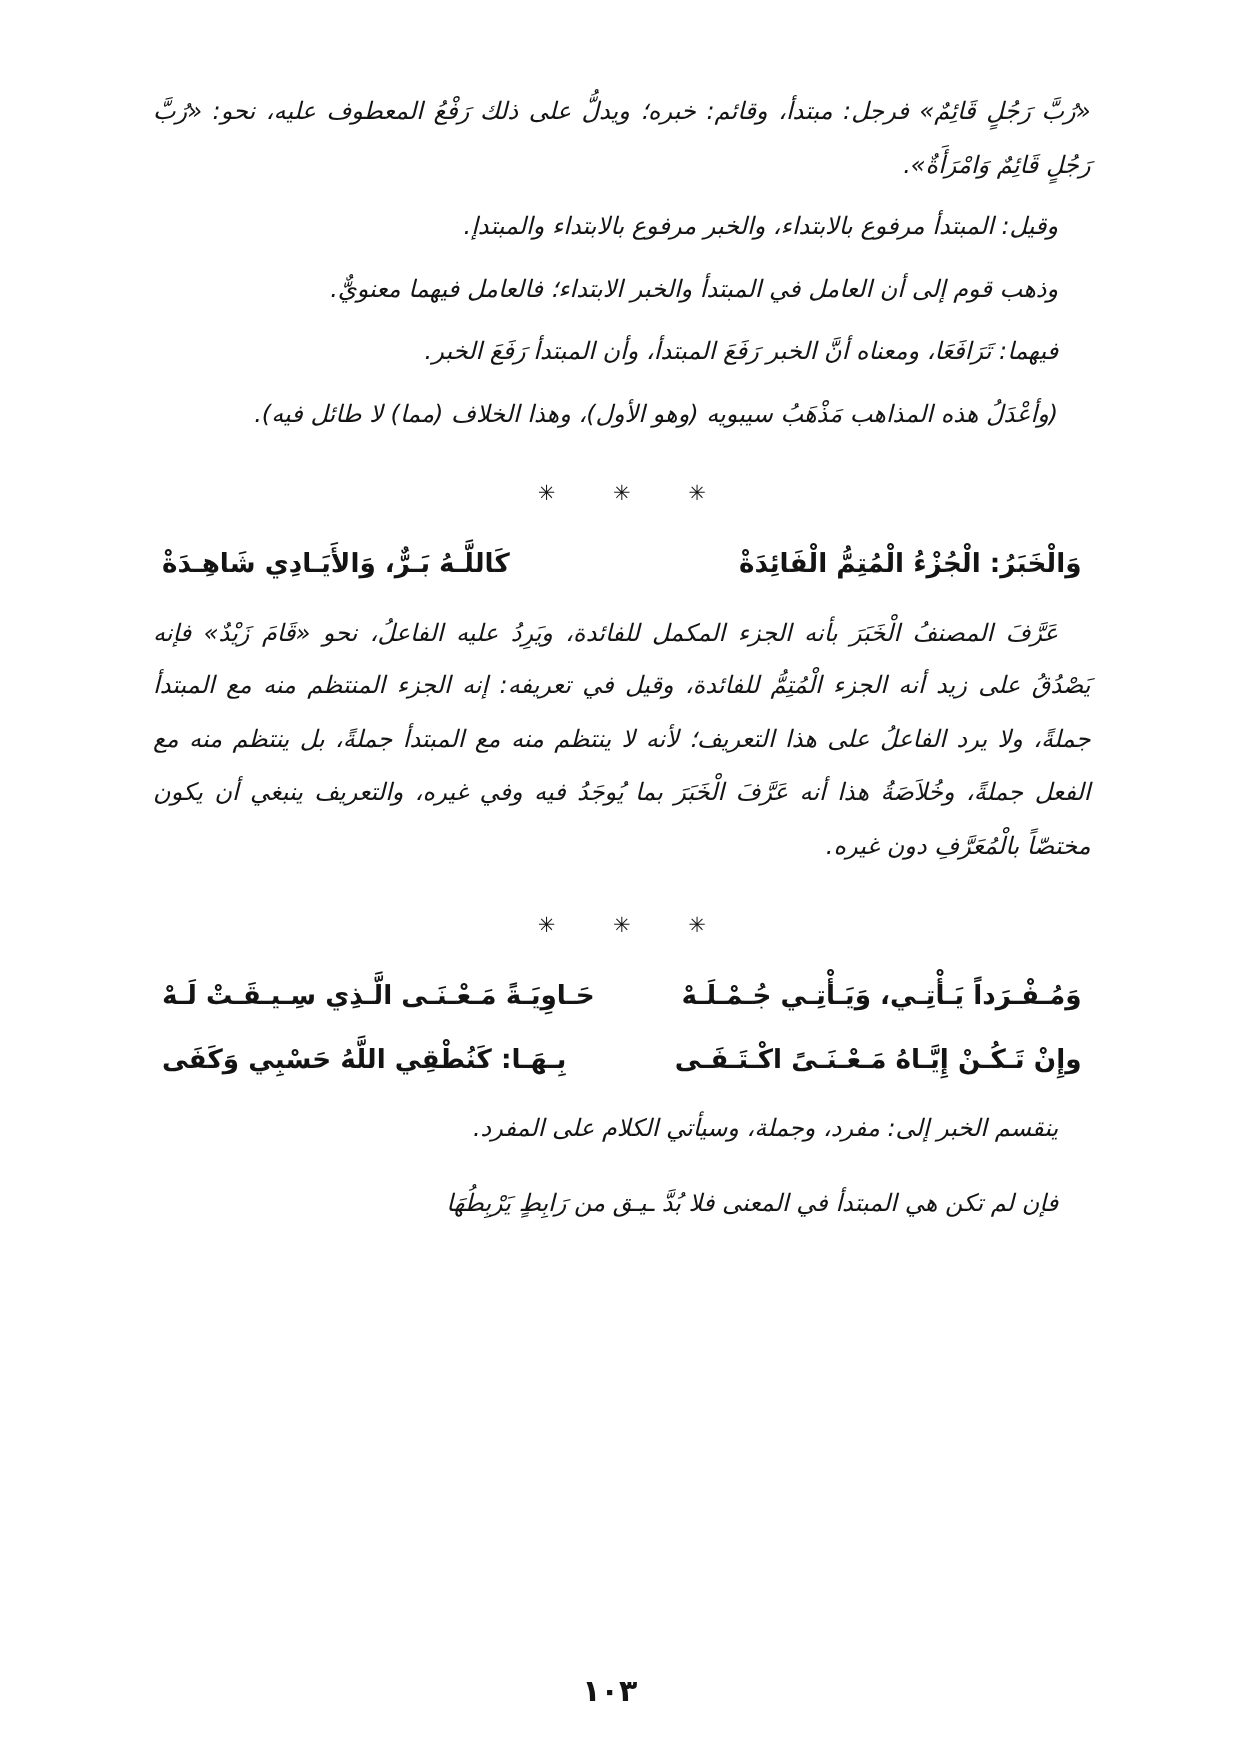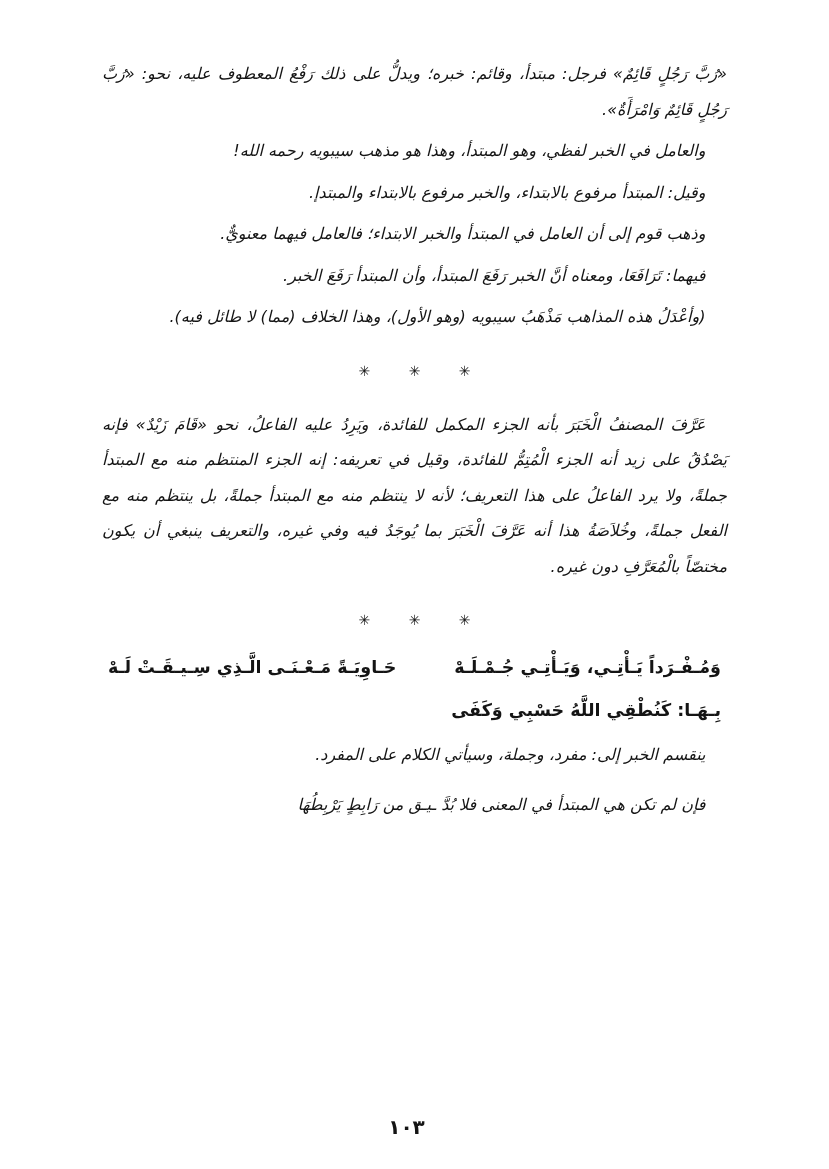--- a/index.html
+++ b/index.html
@@ -61,39 +61,41 @@
     font-weight: bold;
     letter-spacing: 2px;
   }
 </style>
 </head>
 <body>
 
 <div class="page">
 
   <p class="prose no-indent">«رُبَّ رَجُلٍ قَائِمٌ» فرجل: مبتدأ، وقائم: خبره؛ ويدلُّ على ذلك رَفْعُ المعطوف عليه، نحو: «رُبَّ رَجُلٍ قَائِمٌ وَامْرَأَةٌ».</p>
-  <p class="prose">والعامل في الخبر لفظي، وهو المبتدأ، وهذا هو مذهب سيبويه رحمه الله!</p>
   <p class="prose">وقيل: المبتدأ مرفوع بالابتداء، والخبر مرفوع بالابتداء والمبتدإ.</p>
   <p class="prose">وذهب قوم إلى أن العامل في المبتدأ والخبر الابتداء؛ فالعامل فيهما معنويٌّ.</p>
   <p class="prose">فيهما: تَرَافَعَا، ومعناه أنَّ الخبر رَفَعَ المبتدأ، وأن المبتدأ رَفَعَ الخبر.</p>
   <p class="prose">(وأعْدَلُ هذه المذاهب مَذْهَبُ سيبويه (وهو الأول)، وهذا الخلاف (مما) لا طائل فيه).</p>
 
   <div class="separator">✳ ✳ ✳</div>
 
   <div class="verse verse-group">
+    <span class="hemistich">وَالْخَبَرُ: الْجُزْءُ الْمُتِمُّ الْفَائِدَةْ</span>
+    <span class="hemistich">كَاللَّـهُ بَـرٌّ، وَالأَيَـادِي شَاهِـدَةْ</span>
   </div>
   <p class="prose">عَرَّفَ المصنفُ الْخَبَرَ بأنه الجزء المكمل للفائدة، ويَرِدُ عليه الفاعلُ، نحو «قَامَ زَيْدٌ» فإنه يَصْدُقُ على زيد أنه الجزء الْمُتِمُّ للفائدة، وقيل في تعريفه: إنه الجزء المنتظم منه مع المبتدأ جملةً، ولا يرد الفاعلُ على هذا التعريف؛ لأنه لا ينتظم منه مع المبتدأ جملةً، بل ينتظم منه مع الفعل جملةً، وخُلاَصَةُ هذا أنه عَرَّفَ الْخَبَرَ بما يُوجَدُ فيه وفي غيره، والتعريف ينبغي أن يكون مختصّاً بالْمُعَرَّفِ دون غيره.</p>
 
   <div class="separator">✳ ✳ ✳</div>
 
   <div class="verse">
     <span class="hemistich">وَمُـفْـرَداً يَـأْتِـي، وَيَـأْتِـي جُـمْـلَـهْ</span>
     <span class="hemistich">حَـاوِيَـةً مَـعْـنَـى الَّـذِي سِـيـقَـتْ لَـهْ</span>
   </div>
   <div class="verse verse-group">
+    <span class="hemistich">وإِنْ تَـكُـنْ إِيَّـاهُ مَـعْـنَـىً اكْـتَـفَـى</span>
     <span class="hemistich">بِـهَـا: كَنُطْقِي اللَّهُ حَسْبِي وَكَفَى</span>
   </div>
   <p class="prose">ينقسم الخبر إلى: مفرد، وجملة، وسيأتي الكلام على المفرد.</p>
   <p class="prose spaced-top">فإن لم تكن هي المبتدأ في المعنى فلا بُدَّ ـيـق من رَابِطٍ يَرْبِطُهَا</p>
 
   <div class="page-number">١٠٣</div>
 
 </div>
 
 </body></html>

